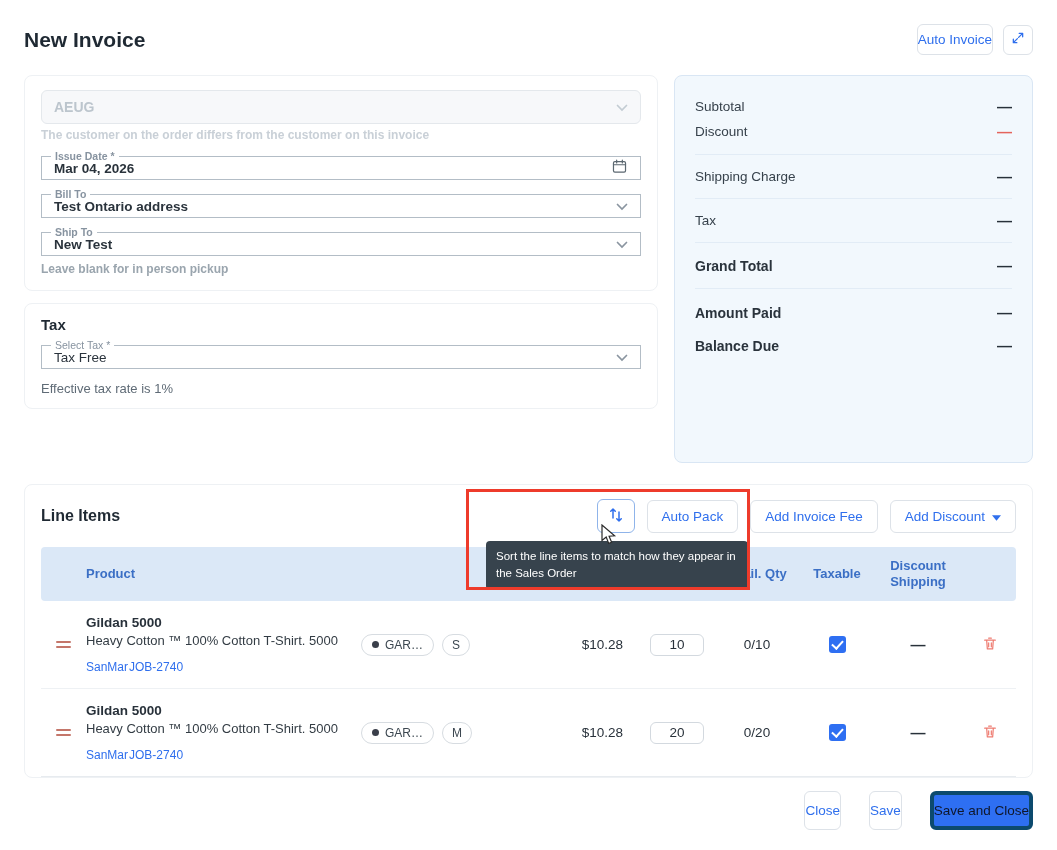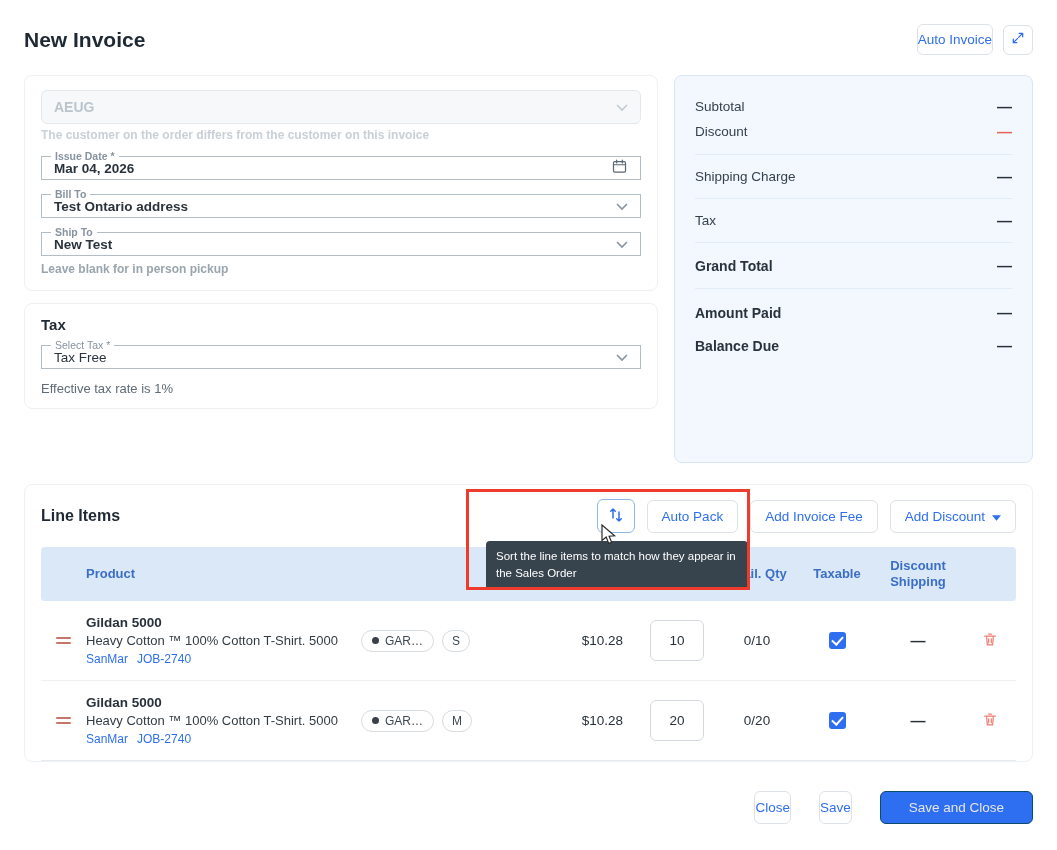--- a/index.html
+++ b/index.html
@@ -103,54 +103,54 @@
   .th.left { text-align:left; }
   .trow { padding:14px 0; border-bottom:1px solid #eef1f4; }
   .trow:last-child { border-bottom:1px solid #e7ebef; }
 
   .drag-cell { display:flex; justify-content:center; cursor:grab; }
   .drag-handle { width:15px; }
   .drag-handle i { display:block; height:2px; background:#c4766a; margin:3px 0; border-radius:1px; }
 
   .p-name { font-size:13.5px; font-weight:bold; color:#28313a; }
   .p-desc { font-size:13px; color:#333c44; margin-top:3px; }
-  .p-links { display:flex; gap:9px; margin-top:4px; }
+  .p-links { display:flex; gap:1px; margin-top:12px; }
   .p-links span { font-size:12px; color:#2f6fed; cursor:pointer; }
 
   .tags-cell { display:flex; align-items:center; gap:8px; }
   .tag-pill {
     display:inline-flex; align-items:center; gap:6px; border:1px solid #d7dce1;
     border-radius:12px; padding:3px 10px; font-size:12px; color:#3c4750; background:#fff;
   }
   .tag-dot { width:7px; height:7px; border-radius:50%; background:#3a3f4a; }
   .size-pill { padding:3px 9px; }
 
   .price-cell { text-align:right; padding-right:18px; font-size:13.5px; color:#28313a; }
   .qty-cell { text-align:center; }
   .qty-input {
-    width:54px; height:41px; border:1px solid #d3d9df; border-radius:6px;
+    width:54px; height:22px; border:1px solid #d3d9df; border-radius:6px;
     text-align:center; font-size:13.5px; font-family:inherit; color:#28313a;
   }
   .avail-cell { text-align:center; font-size:13.5px; color:#28313a; }
   .check-cell, .ds-cell, .del-cell { display:flex; justify-content:center; }
   .checkbox {
     width:17px; height:17px; border-radius:3px; background:#2e6ff2; position:relative; cursor:pointer;
   }
   .checkbox::after {
     content:""; position:absolute; left:5px; top:2px; width:5px; height:9px;
     border:solid #fff; border-width:0 2px 2px 0; transform:rotate(42deg);
   }
   .dash { font-weight:bold; font-size:15px; color:#28313a; }
   .trash-btn { background:none; border:none; cursor:pointer; padding:2px; }
 
   
   .footer { position:absolute; top:791px; right:24px; display:flex; gap:28px; }
   .btn-primary {
-    background:#2e6ff2; border:1px solid #0c4a6e; border-radius:6px; color:#e5e5e5;
-    font-size:13.5px; font-family:inherit; padding:8px 28px; cursor:pointer;
+    background:#2e6ff2; border:4px solid #0c4a6e; border-radius:6px; color:#0f172a;
+    font-size:13.5px; font-family:inherit; padding:8px 0; cursor:pointer;
   }
 
   
   .annotation-rect {
     position:absolute; left:466px; top:489px; width:284px; height:101px;
     border:3px solid #ee3b2b; pointer-events:none; z-index:30;
   }
   .sort-tooltip {
     position:absolute; left:486px; top:541px; width:262px; z-index:20;
     background:#37434d; color:#fff; font-size:11.5px; line-height:1.5;

